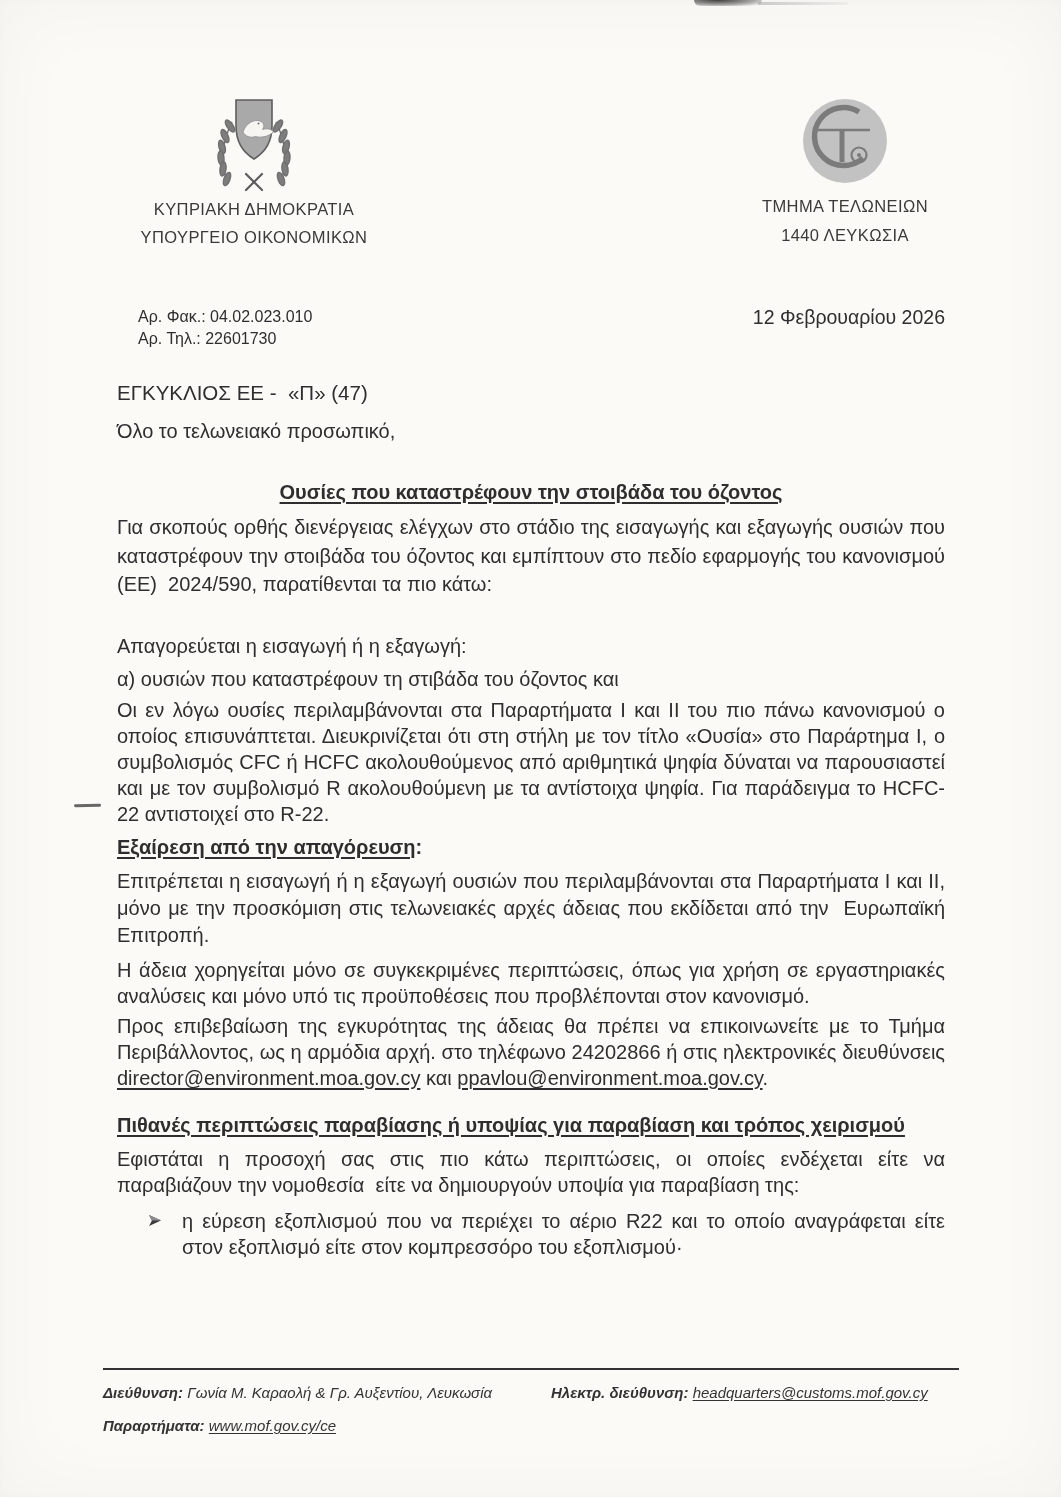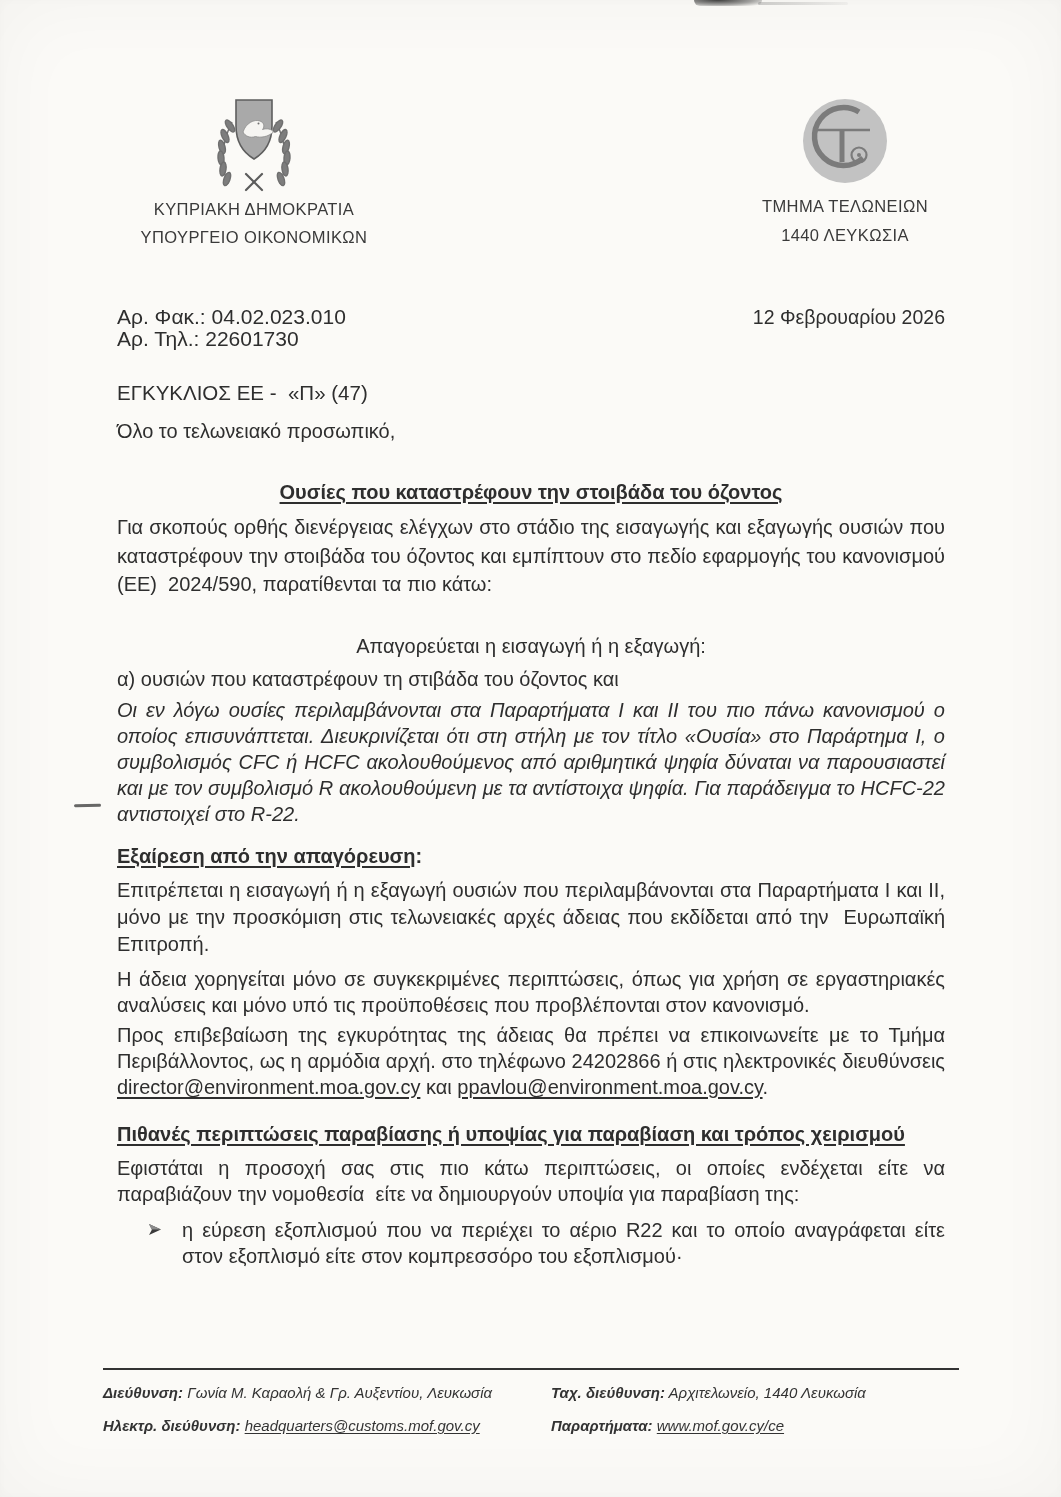--- a/index.html
+++ b/index.html
@@ -39,31 +39,31 @@
   .hdr-left .hdr-line1{ margin-top:6px; }
   .hdr-left .hdr-line2{ margin-top:9px; }
   .hdr-right .hdr-line1{ margin-top:13px; }
   .hdr-right .hdr-line2{ margin-top:10px; }
   
   .content{ left:117px; top:306px; width:828px; }
   .txt{ font-size:20px; line-height:26px; white-space:pre-wrap; }
   .just{ text-align:justify; }
   .b{ font-weight:normal; }
   .ref-row{ display:flex; justify-content:space-between; align-items:flex-start; margin-bottom:31px; }
-  .ref-left div{ font-size:21px; line-height:22px; }
+  .ref-left div{ font-size:16px; line-height:22px;margin-left:21px; }
   .ref-date{ font-size:19.5px; }
   .circ-heading{ font-size:20.5px; font-weight:normal; white-space:pre-wrap; margin-bottom:13px; }
   .addressee{ font-size:20px; margin-bottom:37px; }
   .subject{ text-align:center; font-size:20px; font-weight:bold; margin-bottom:9px; }
   .u2{ text-decoration:underline; text-decoration-thickness:2px; text-underline-offset:3px; }
   .intro{ line-height:28.5px; margin-bottom:34px; }
   .sec-head{ font-size:20px; font-weight:bold; margin-bottom:9px; }
-  .lead{ margin-bottom:7px;text-align:center; }
+  .lead{ margin-bottom:7px; }
   .ab-block{ margin-bottom:5px; }
-  .p-mid{ margin-bottom:18px;font-style:italic; }
+  .p-mid{ margin-bottom:9px; }
   .p-small{ margin-bottom:8px; }
   .p-tight{ margin-bottom:4px; }
   .p-last{ margin-bottom:23px; }
   .plink{ text-decoration:underline; text-underline-offset:3px; cursor:pointer; color:#2e2e2e; }
   .bullet-row{ display:flex; margin-left:31px; margin-top:10px; }
   .bullet-ico{ flex:0 0 34px; padding-top:5px; }
   .bullet-text{ flex:1; }
   
   .footer{ left:103px; top:1368px; width:856px; border-top:2.5px solid #333; padding-top:13px; }
   .f-grid{ display:grid; grid-template-columns:448px 1fr; row-gap:13px; }
@@ -173,19 +173,18 @@
           </svg>
       </span>
       <span class="txt just bullet-text">η εύρεση εξοπλισμού που να περιέχει το αέριο R22 και το οποίο αναγράφεται είτε στον εξοπλισμό είτε στον κομπρεσσόρο του εξοπλισμού·</span>
     </div>
 
   </div>
 
   <div class="abs footer">
     <div class="f-grid">
       <div class="f-cell"><span class="f-label">Διεύθυνση:</span><span> Γωνία Μ. Καραολή &amp; Γρ. Αυξεντίου, Λευκωσία</span></div>
-      <div class="f-cell"><span class="f-label">Ταχ. διεύθυνση:</span><span> Αρχιτελωνείο, 1440 Λευκωσία</span></div>
       <div class="f-cell"><span class="f-label">Ηλεκτρ. διεύθυνση:</span> <span class="f-link">headquarters@customs.mof.gov.cy</span></div>
       <div class="f-cell"><span class="f-label">Παραρτήματα:</span> <span class="f-link">www.mof.gov.cy/ce</span></div>
     </div>
   </div>
 
 </div>
 
 </body></html>

